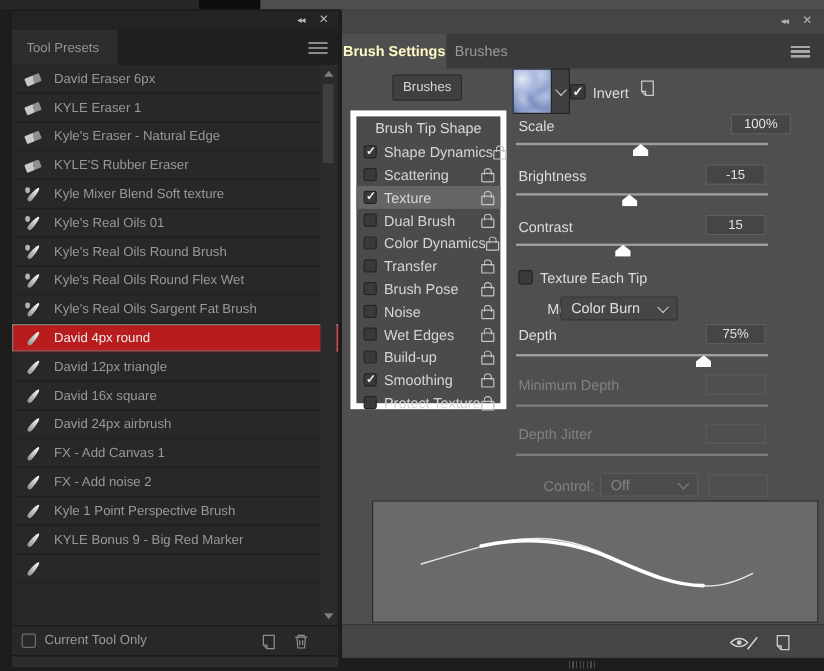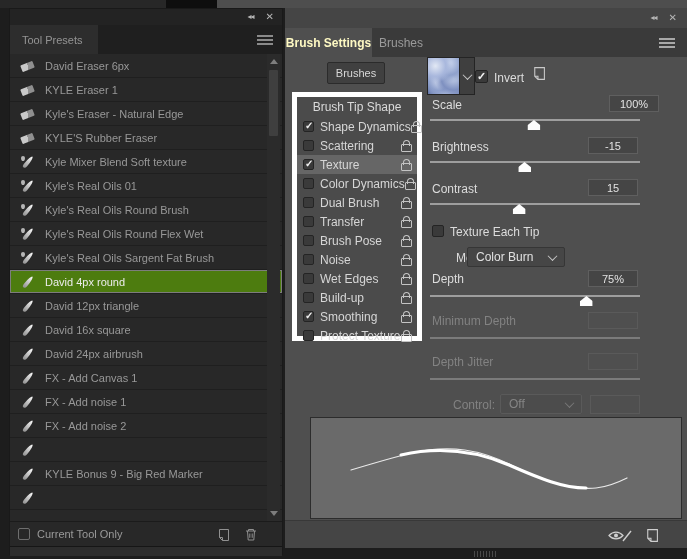--- a/index.html
+++ b/index.html
@@ -19,21 +19,21 @@
                 background:#282828; border:1px solid #191919; }
   .lp-titlebar { position:absolute; left:0; top:0; width:100%; height:16px; background:#232323;
                  display:flex; align-items:center; justify-content:flex-end; gap:12px; padding-right:8px; }
   .lp-tabbar { position:absolute; left:0; top:16px; width:100%; height:29px; background:#1f1f1f; }
   .lp-tab { position:absolute; left:0; top:0; width:88px; height:29px; background:#2d2d2d;
             color:#949494; font-size:11px; display:flex; align-items:center; padding-left:12px; }
   .lp-menu { position:absolute; right:9px; top:10px; }
   .lp-list { position:absolute; left:0; top:45px; width:100%; height:467px; overflow:hidden; background:#282828; }
   .preset-row { height:24px; display:flex; align-items:center; padding-left:10px;
                 border-bottom:1px solid #1f1f1f; color:#989898; font-size:11px; }
-  .preset-row.selected { background:#4d7c0f; color:#ececec; box-shadow:inset 0 0 0 1px #7d7d7d; }
+  .preset-row.selected { background:#b91c1c; color:#ececec; box-shadow:inset 0 0 0 1px #7d7d7d; }
   .picon { width:18px; height:18px; position:relative; flex:0 0 18px; margin-right:7px; }
   .plabel { white-space:nowrap; }
 
   [data-icon="eraser"]::before { content:""; position:absolute; left:1px; top:6px; width:13px; height:7px;
       background:linear-gradient(100deg,#c9c9c9 52%,#8f8f8f 52%); transform:rotate(-22deg); border-radius:1px; }
   [data-icon="brush"]::before, [data-icon="mixer-brush"]::before { content:""; position:absolute; left:6px; top:2px;
       width:4px; height:14px; background:linear-gradient(to bottom,#fdfdfd,#909090);
       border-radius:50% 50% 45% 45%/75% 75% 25% 25%; transform:rotate(40deg); }
   [data-icon="mixer-brush"]::after { content:""; position:absolute; left:1px; top:3px; width:4px; height:5px;
       background:#b5b5b5; border-radius:50% 50% 50% 50%/38% 38% 62% 62%; }
@@ -204,28 +204,25 @@
         <div class="preset-row">
           <span class="picon" data-icon="brush"></span>
           <span class="plabel">David 24px airbrush</span>
         </div>
         <div class="preset-row">
           <span class="picon" data-icon="brush"></span>
           <span class="plabel">FX - Add Canvas 1</span>
         </div>
         <div class="preset-row">
           <span class="picon" data-icon="brush"></span>
-          <span class="plabel">FX - Add noise 1</span>
-        </div>
-        <div class="preset-row">
-          <span class="picon" data-icon="brush"></span>
           <span class="plabel">FX - Add noise 2</span>
         </div>
         <div class="preset-row">
           <span class="picon" data-icon="brush"></span>
+          <span class="plabel">Kyle 1 Point Perspective Brush</span>
         </div>
         <div class="preset-row">
           <span class="picon" data-icon="brush"></span>
           <span class="plabel">KYLE Bonus 9 - Big Red Marker</span>
         </div>
         <div class="preset-row partial">
           <span class="picon" data-icon="brush"></span>
           <span class="plabel"></span>
         </div>
       </div>
@@ -292,26 +289,26 @@
             <span class="tlabel">Scattering</span>
             <span class="lock"></span>
           </div>
           <div class="tip-row selected checked">
             <span class="cb"></span>
             <span class="tlabel">Texture</span>
             <span class="lock"></span>
           </div>
           <div class="tip-row">
             <span class="cb"></span>
+            <span class="tlabel">Dual Brush</span>
+            <span class="lock"></span>
+          </div>
+          <div class="tip-row">
+            <span class="cb"></span>
             <span class="tlabel">Color Dynamics</span>
-            <span class="lock"></span>
-          </div>
-          <div class="tip-row">
-            <span class="cb"></span>
-            <span class="tlabel">Dual Brush</span>
             <span class="lock"></span>
           </div>
           <div class="tip-row">
             <span class="cb"></span>
             <span class="tlabel">Transfer</span>
             <span class="lock"></span>
           </div>
           <div class="tip-row">
             <span class="cb"></span>
             <span class="tlabel">Brush Pose</span>

